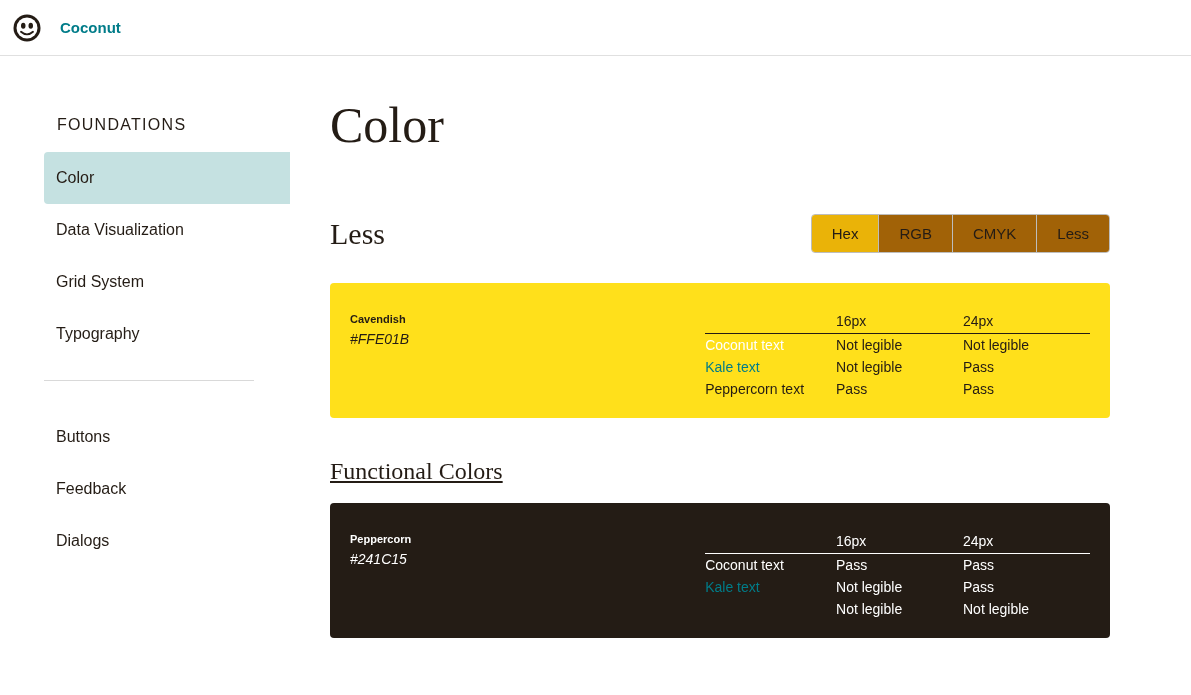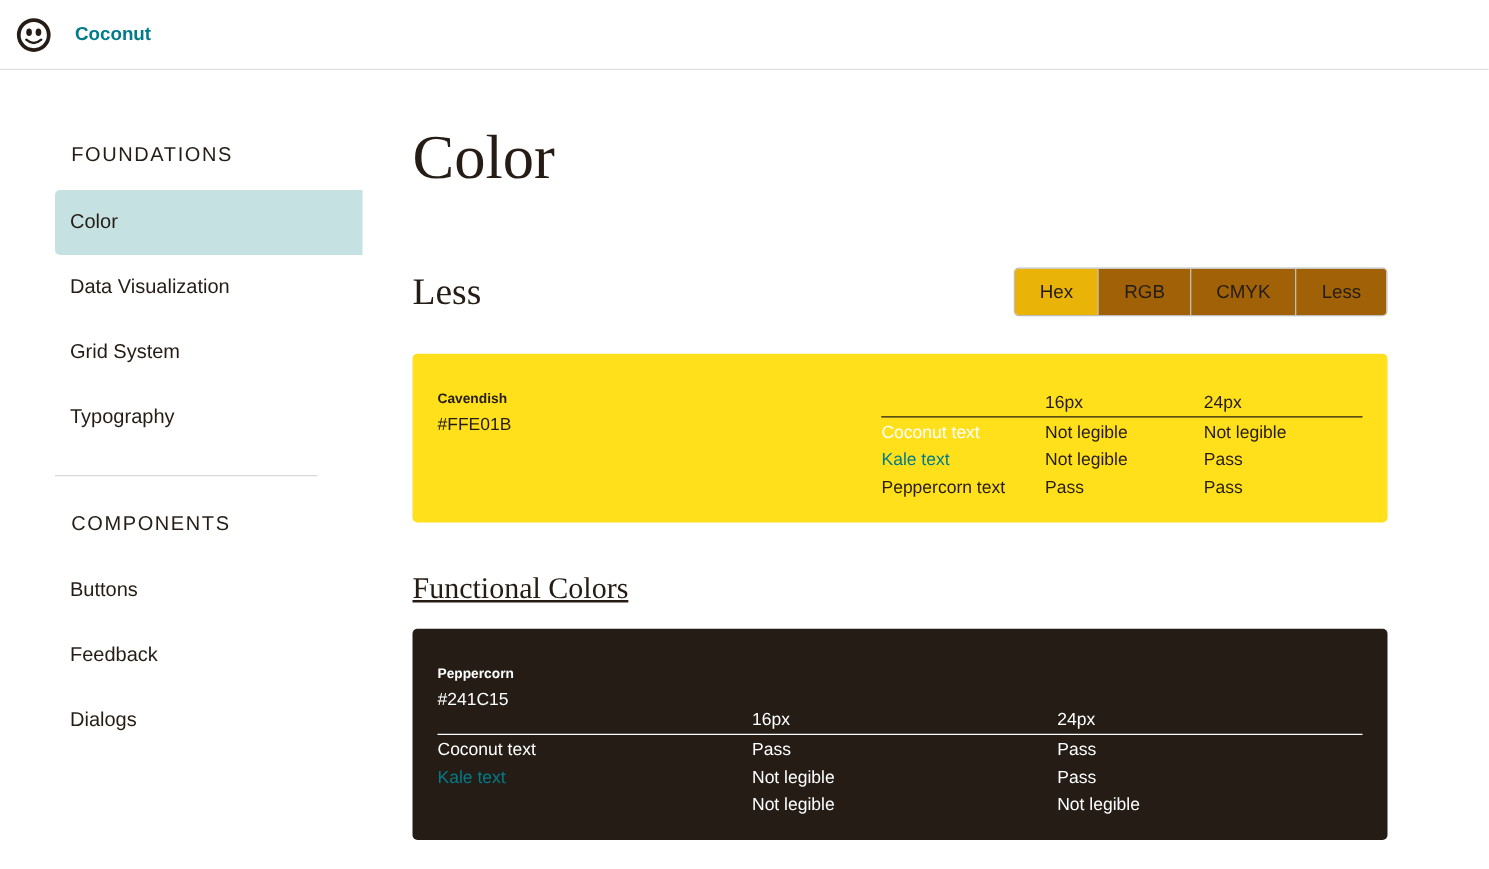--- a/index.html
+++ b/index.html
@@ -92,24 +92,24 @@
   .segmented button:last-child { border-right: none; }
   .segmented button.active { background: #eab308; }
 
   .swatch {
     border-radius: 4px;
     padding: 30px 20px 18px 20px;
     margin-bottom: 40px;
     display: flex;
   }
   .swatch.cavendish { background: #FFE01B; color: #241c15; }
-  .swatch.peppercorn { background: #241c15; color: #fff; flex-direction: column; }
+  .swatch.peppercorn { background: #241c15; color: #fff; }
   .swatch-meta { width: 48%; }
   .swatch-name { font-weight: 600; font-size: 11px; margin-bottom: 6px; }
-  .swatch-value { font-size: 14px; }
+  .swatch-value { font-size: 14px; font-style: italic; }
 
   .leg-table { flex: 1; font-size: 14px; }
   .leg-head { display: flex; border-bottom: 1px solid currentColor; padding-bottom: 4px; }
   .leg-head .c1 { width: 34%; }
   .leg-head .c2 { width: 33%; }
   .leg-head .c3 { width: 33%; }
   .leg-row { display: flex; padding: 3px 0; align-items: center; }
   .leg-row .c1 { width: 34%; }
   .leg-row .c2 { width: 33%; }
   .leg-row .c3 { width: 33%; }
@@ -134,21 +134,20 @@
 </div>
 
 <div class="layout">
   <nav class="sidebar">
     <div class="sidebar-section-title">FOUNDATIONS</div>
     <div class="sidebar-item active">Color</div>
     <div class="sidebar-item">Data Visualization</div>
     <div class="sidebar-item">Grid System</div>
     <div class="sidebar-item">Typography</div>
     <hr class="sidebar-divider">
-    <div class="sidebar-section-title">COMPONENTS</div>
     <div class="sidebar-item">Buttons</div>
     <div class="sidebar-item">Feedback</div>
     <div class="sidebar-item">Dialogs</div>
   </nav>
 
   <main class="main">
     <h1 class="page-title">Color</h1>
 
     <div class="section-head">
       <h2 class="section-title">Less</h2>

